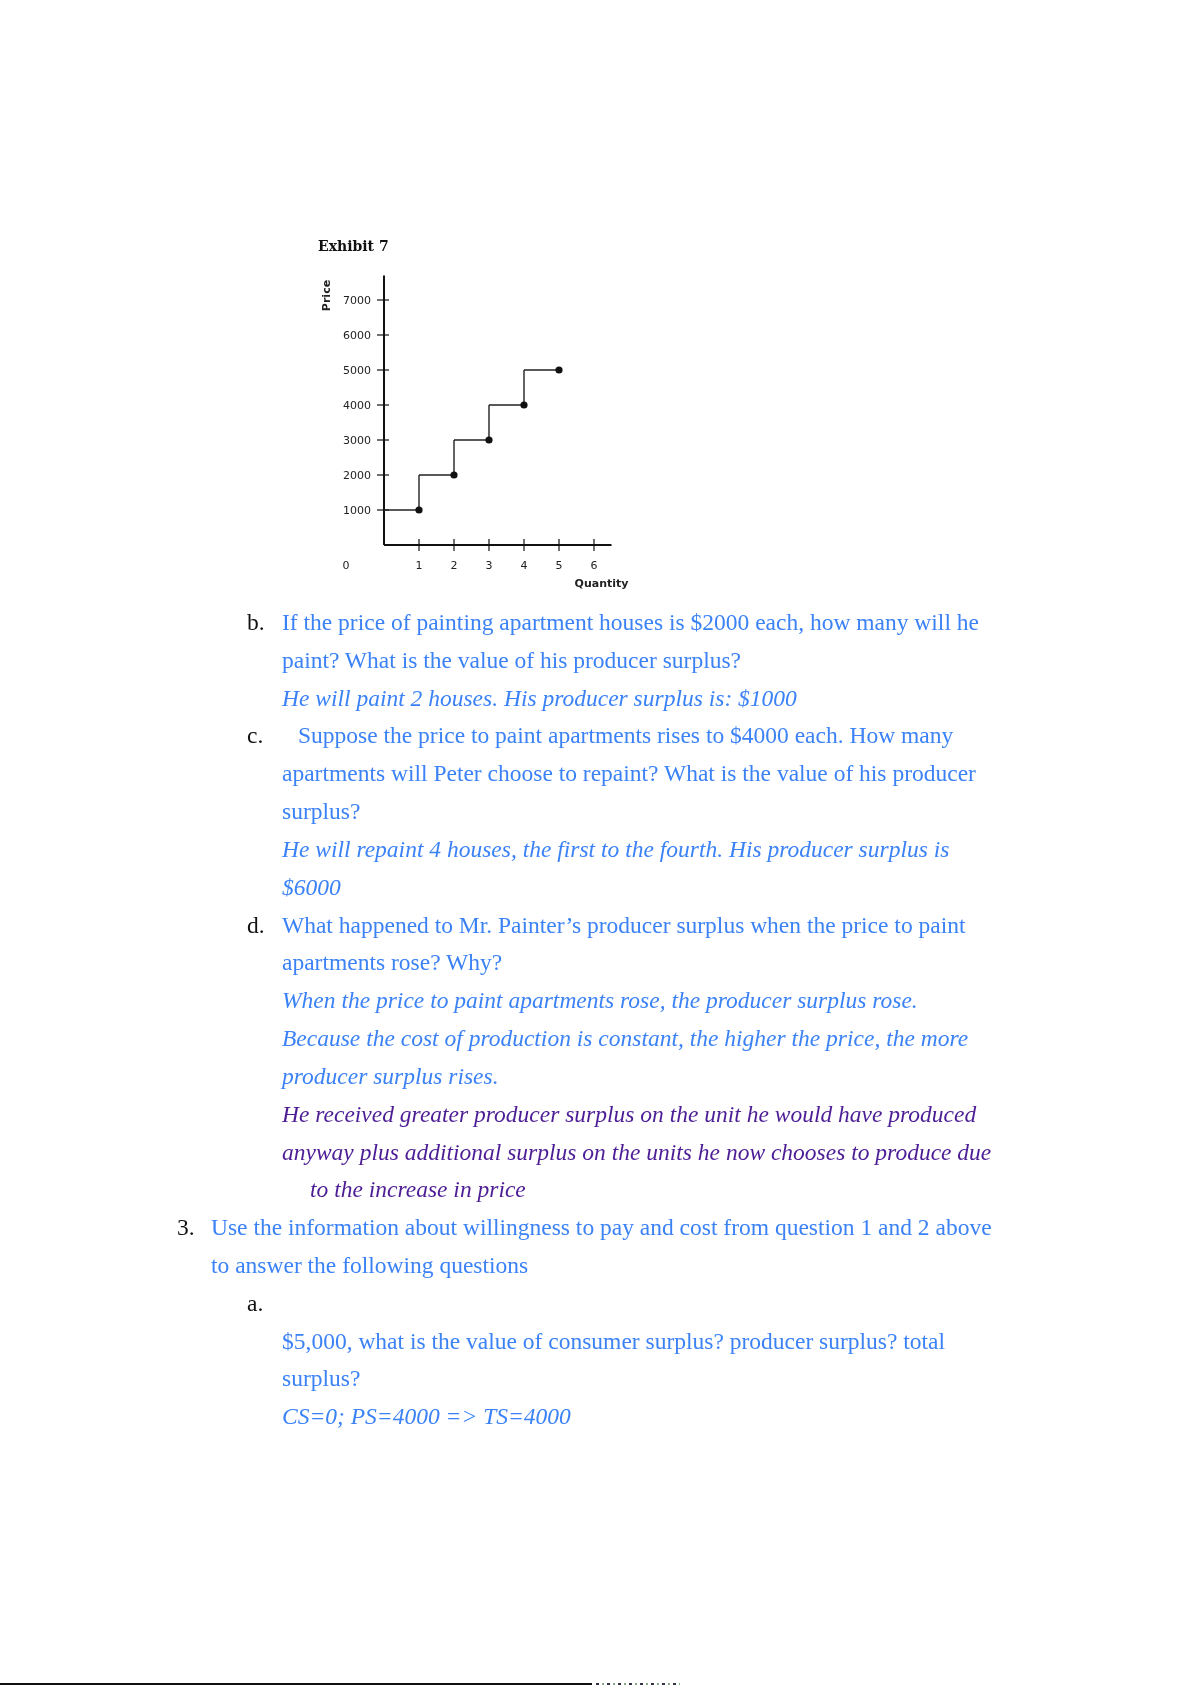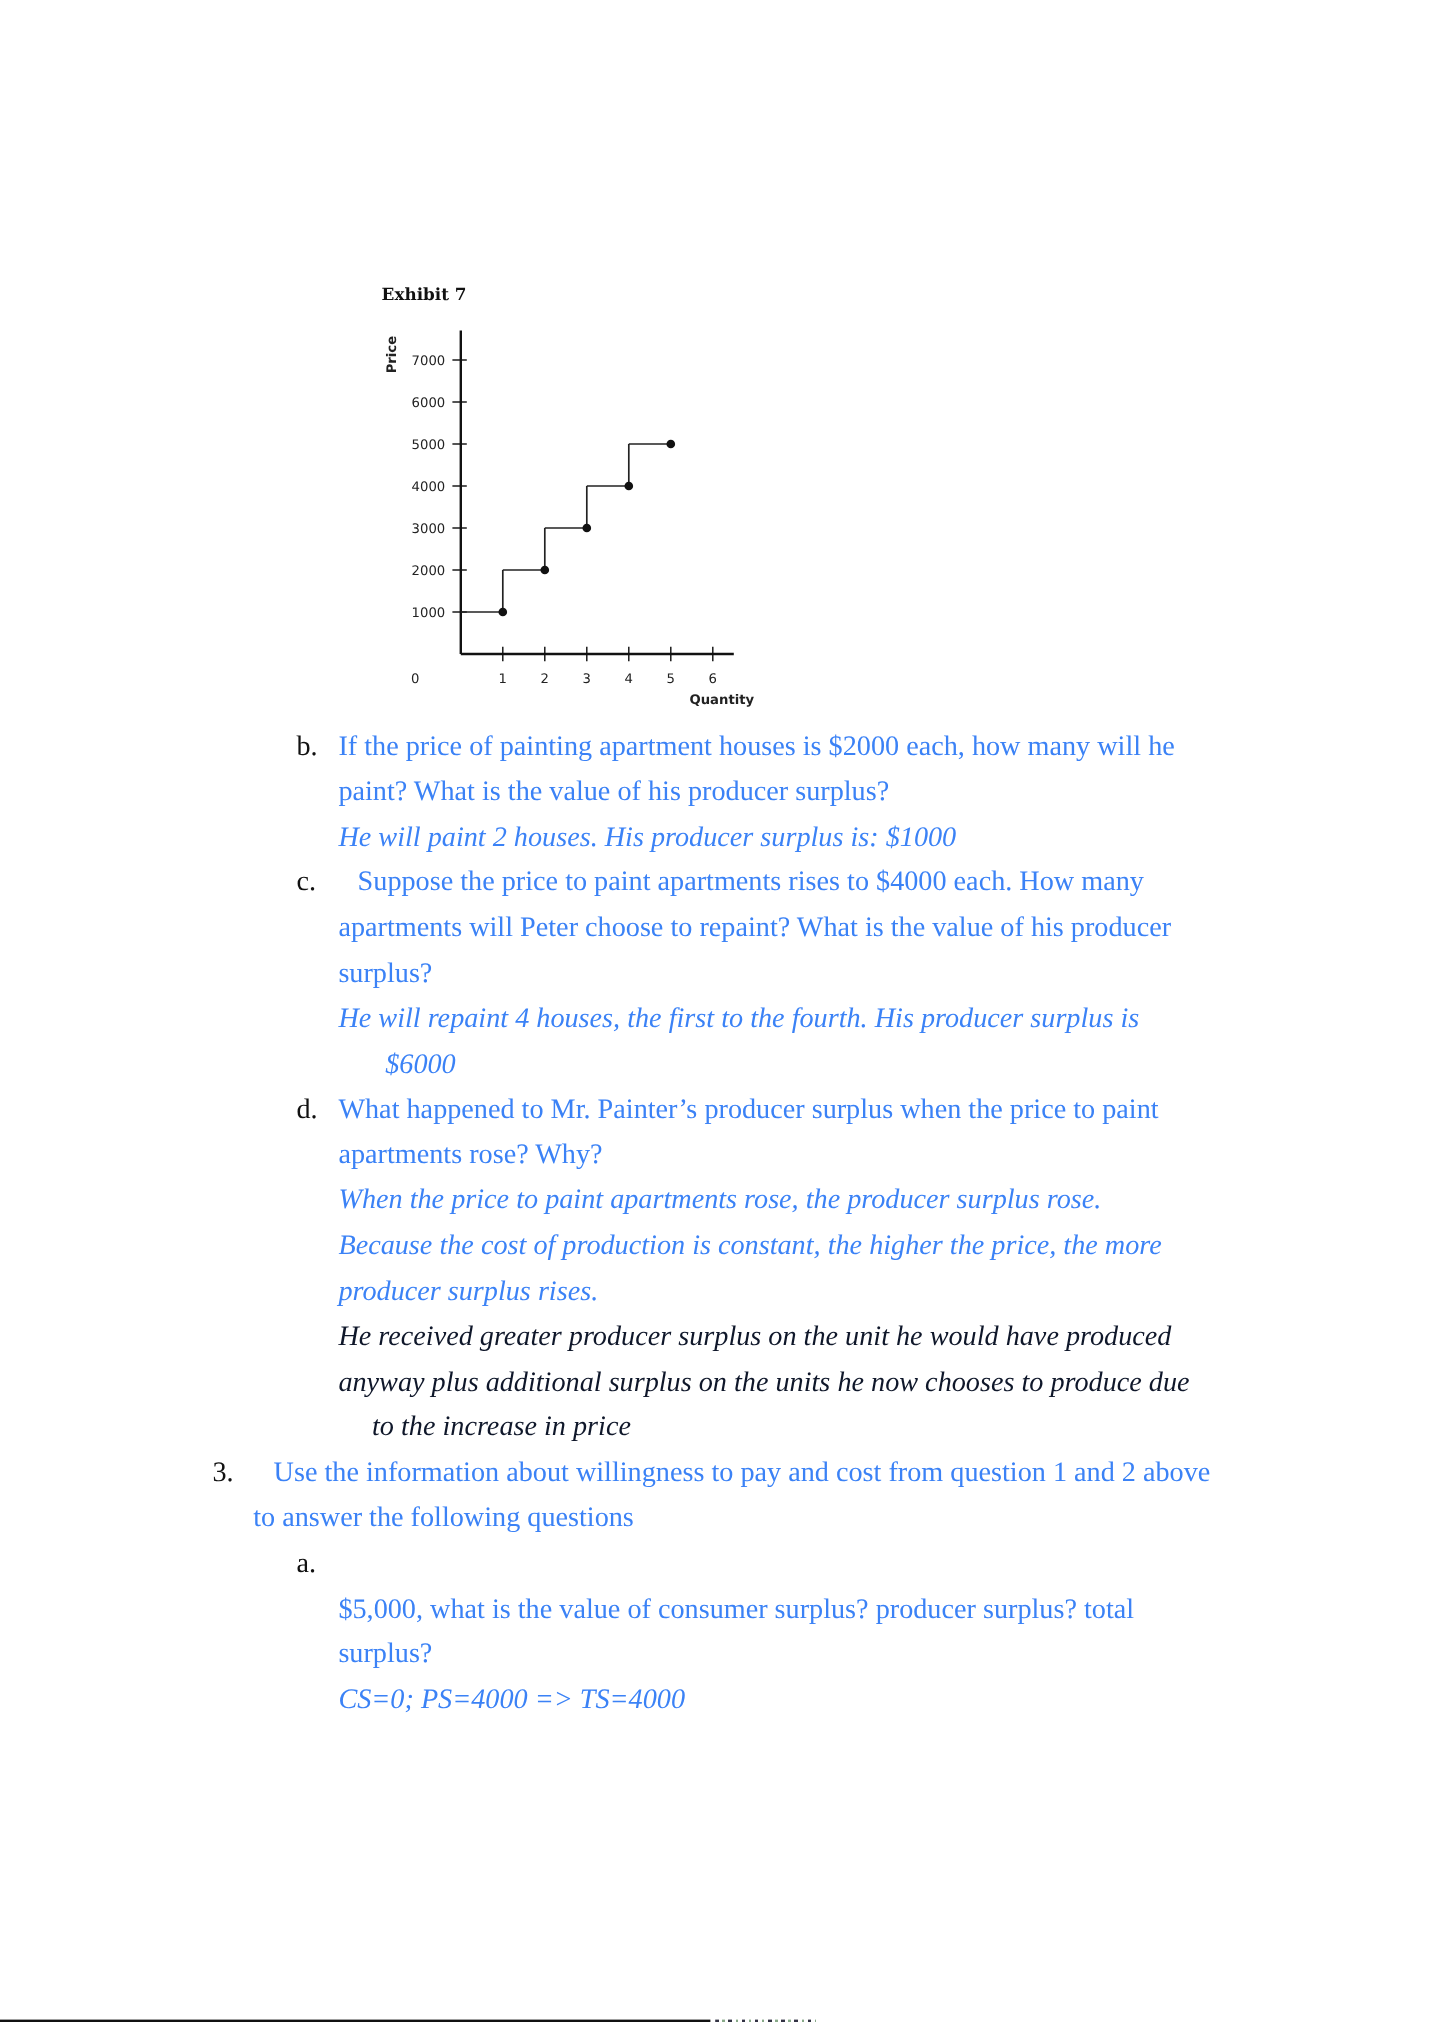--- a/index.html
+++ b/index.html
@@ -8,21 +8,21 @@
 
   
   .exhibit { position: absolute; left: 300px; top: 230px; width: 340px; height: 370px; }
   .exhibit-title { position: absolute; left: 18px; top: 8px; font-family: "DejaVu Serif", serif; font-weight: bold; font-size: 14px; color: #111; }
   .chart-svg { position: absolute; left: 0; top: 0; }
   .chart-svg text { font-family: "DejaVu Sans", sans-serif; fill: #222; }
 
   
   .line { position: absolute; font-family: "Liberation Serif", serif; font-size: 23.5px; color: #3b82f6; white-space: nowrap; line-height: 28px; }
   .ans { font-style: italic; }
-  .red { color: #0f172a; }
+  .red { color: #4c1d95; }
   .marker { position: absolute; font-family: "Liberation Serif", serif; font-size: 23.5px; color: #111; line-height: 28px; }
 
   .bottom-rule { position: absolute; left: 0; bottom: 0; width: 592px; height: 2px; background: #111; }
   .bottom-noise { position: absolute; left: 596px; bottom: 0; width: 84px; height: 2px;
     background: repeating-linear-gradient(90deg, #334 0 3px, #fff 3px 6px, #8a8 6px 8px, #fff 8px 11px); }
 </style>
 </head>
 <body>
 
 <div class="page">
@@ -81,34 +81,34 @@
   <div class="marker" style="left:247px;top:608px;">b.</div>
   <div class="line" style="left:282px;top:608px;">If the price of painting apartment houses is $2000 each, how many will he</div>
   <div class="line" style="left:282px;top:646px;">paint? What is the value of his producer surplus?</div>
   <div class="line ans" style="left:282px;top:684px;">He will paint 2 houses. His producer surplus is: $1000</div>
 
   <div class="marker" style="left:247px;top:721px;">c.</div>
   <div class="line" style="left:282px;top:721px;margin-left:16px;">Suppose the price to paint apartments rises to $4000 each. How many</div>
   <div class="line" style="left:282px;top:759px;">apartments will Peter choose to repaint? What is the value of his producer</div>
   <div class="line" style="left:282px;top:797px;">surplus?</div>
   <div class="line ans" style="left:282px;top:835px;">He will repaint 4 houses, the first to the fourth. His producer surplus is</div>
-  <div class="line ans" style="left:282px;top:873px;margin-left:39px;">$6000</div>
+  <div class="line ans" style="left:282px;top:873px;">$6000</div>
 
   <div class="marker" style="left:247px;top:911px;">d.</div>
   <div class="line" style="left:282px;top:911px;">What happened to Mr. Painter’s producer surplus when the price to paint</div>
   <div class="line" style="left:282px;top:948px;">apartments rose? Why?</div>
   <div class="line ans" style="left:282px;top:986px;">When the price to paint apartments rose, the producer surplus rose.</div>
   <div class="line ans" style="left:282px;top:1024px;">Because the cost of production is constant, the higher the price, the more</div>
   <div class="line ans" style="left:282px;top:1062px;">producer surplus rises.</div>
   <div class="line ans red" style="left:282px;top:1100px;">He received greater producer surplus on the unit he would have produced</div>
   <div class="line ans red" style="left:282px;top:1138px;">anyway plus additional surplus on the units he now chooses to produce due</div>
   <div class="line ans red" style="left:282px;top:1175px;margin-left:28px;">to the increase in price</div>
 
   <div class="marker" style="left:177px;top:1213px;">3.</div>
-  <div class="line" style="left:228px;top:1213px;">Use the information about willingness to pay and cost from question 1 and 2 above</div>
+  <div class="line" style="left:211px;top:1213px;">Use the information about willingness to pay and cost from question 1 and 2 above</div>
   <div class="line" style="left:211px;top:1251px;">to answer the following questions</div>
 
   <div class="marker" style="left:247px;top:1289px;">a.</div>
   <div class="line" style="left:282px;top:1327px;">$5,000, what is the value of consumer surplus? producer surplus? total</div>
   <div class="line" style="left:282px;top:1364px;">surplus?</div>
   <div class="line ans" style="left:282px;top:1402px;">CS=0; PS=4000 =&gt; TS=4000</div>
 
   <div class="bottom-rule"></div>
   <div class="bottom-noise"></div>
 </div>

